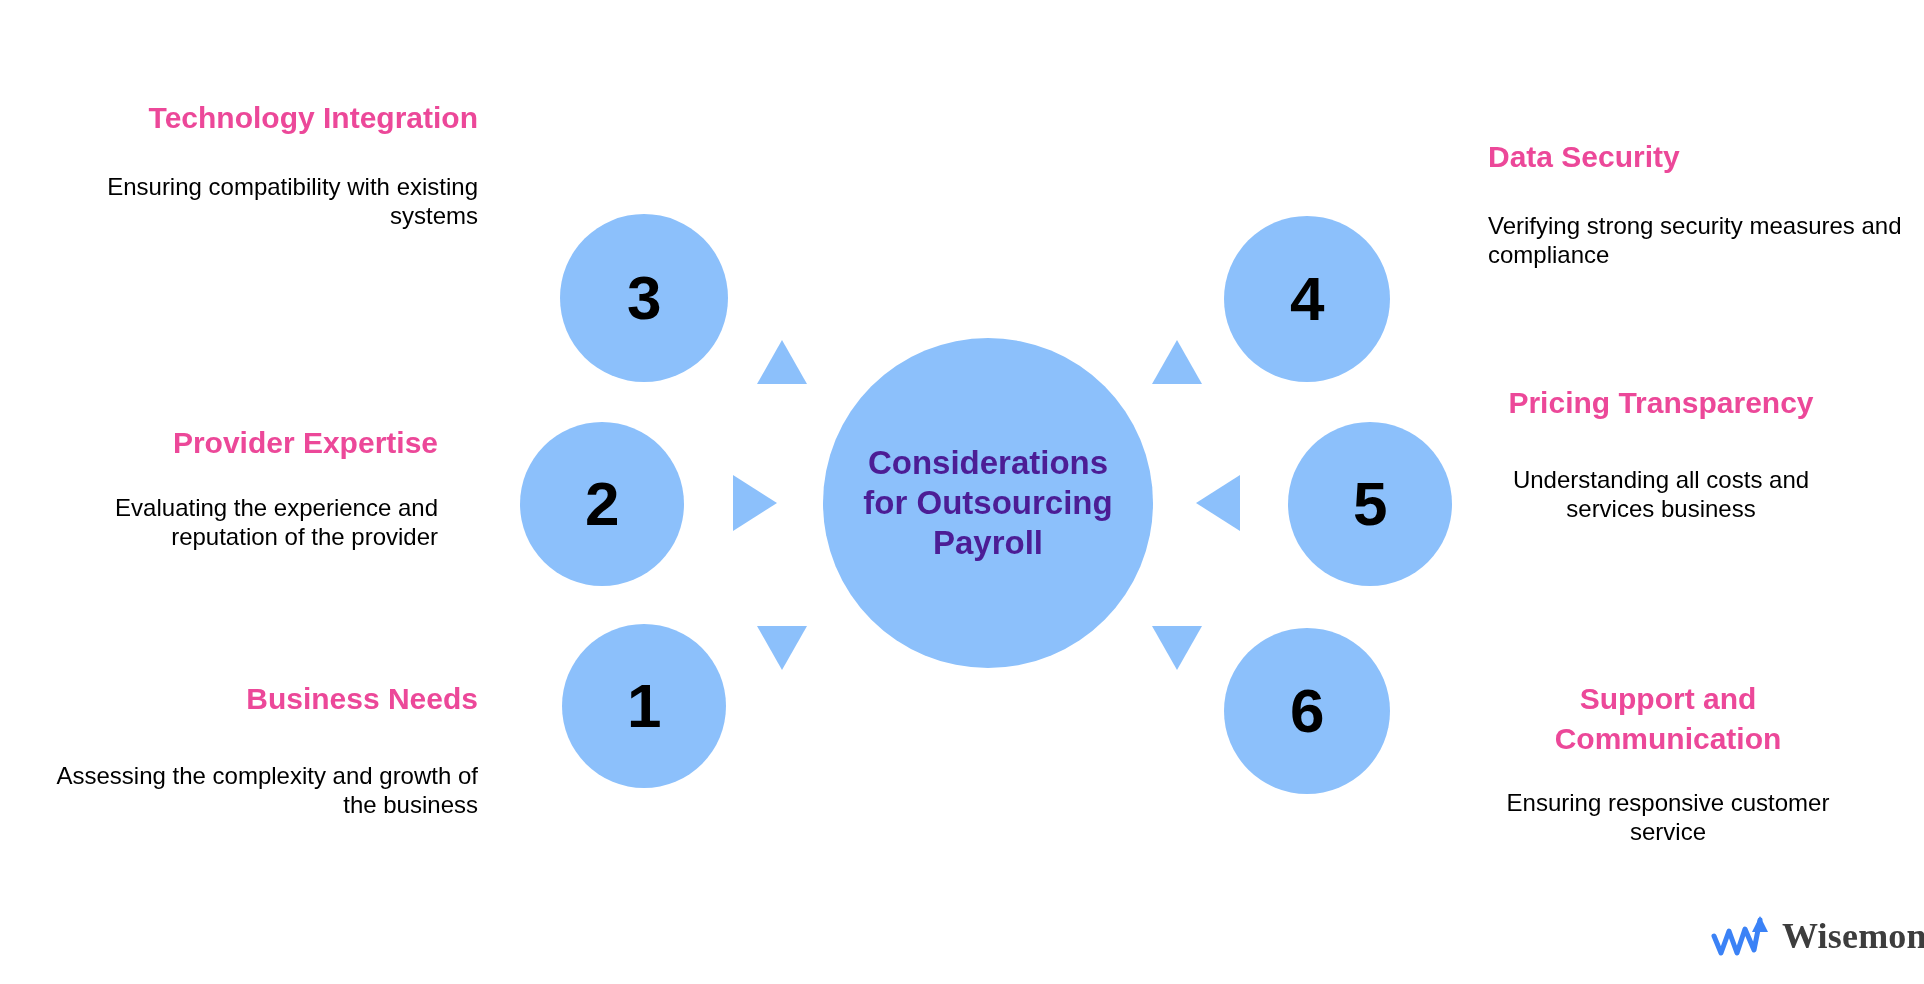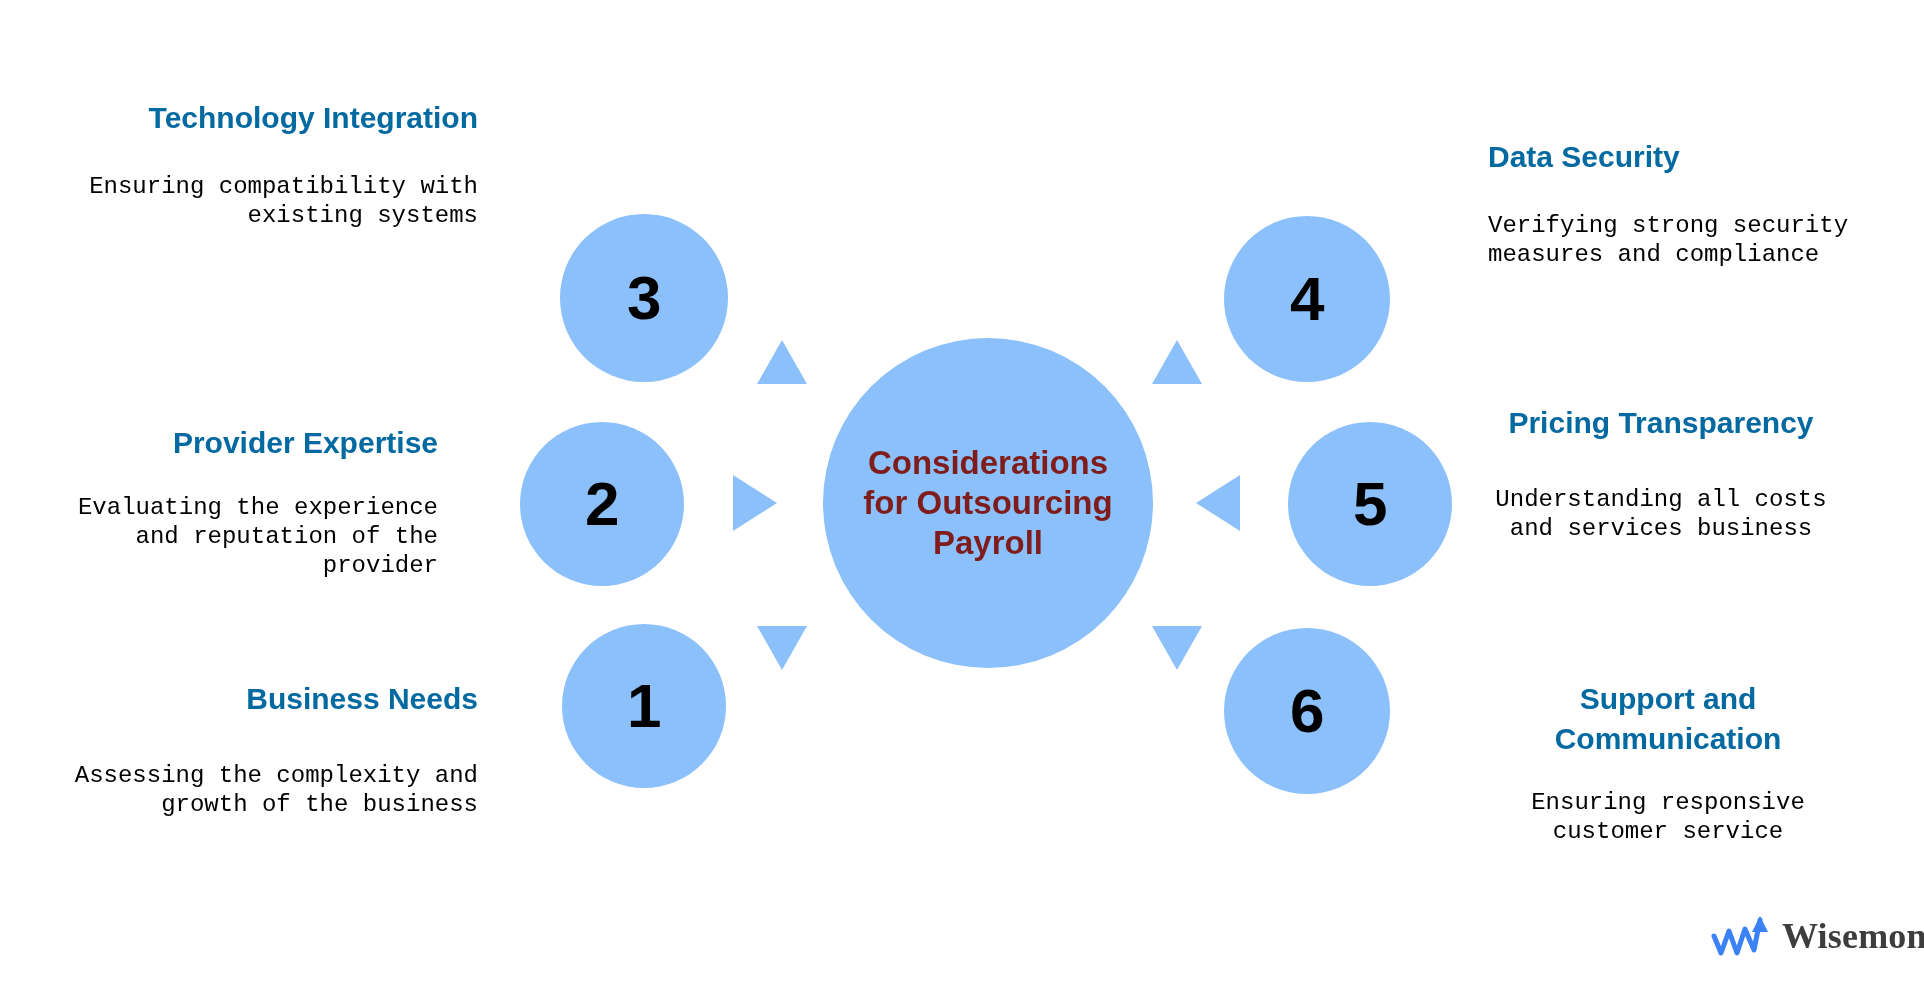--- a/index.html
+++ b/index.html
@@ -45,21 +45,21 @@
     height: 330px;
     border-radius: 50%;
     background: #8cc0fb;
     display: flex;
     align-items: center;
     justify-content: center;
   }
   .hub-label {
     font-size: 33px;
     font-weight: bold;
-    color: #7f1d1d;
+    color: #4c1d95;
     text-align: center;
     line-height: 1.22;
     width: 290px;
   }
 
   
   .tri {
     position: absolute;
     width: 0;
     height: 0;
@@ -86,31 +86,30 @@
   }
 
   
   .text-block {
     position: absolute;
     box-sizing: border-box;
   }
   .tb-title {
     font-size: 30px;
     font-weight: bold;
-    color: #0369a1;
+    color: #ec4899;
     line-height: 1.32;
     margin: 0;
   }
   .tb-desc {
     font-size: 24px;
     font-weight: normal;
     color: #000000;
     line-height: 1.22;
     margin: 0;
-    font-family: Liberation Mono, monospace;
   }
   .align-right { text-align: right; }
   .align-left  { text-align: left; margin-left: 20px;  }
   .align-center{ text-align: center;}
 
   .gap-a { height: 34px; }
   .gap-b { height: 30px; }
   .gap-c { height: 42px; }
 
   
@@ -155,21 +154,21 @@
     <div class="gap-c"></div>
     <p class="tb-desc">Assessing the complexity and growth of the business</p>
   </div>
 
   <div class="text-block align-left" style="left:1468px; top:137px; width:420px;">
     <p class="tb-title">Data Security</p>
     <div class="gap-a"></div>
     <p class="tb-desc">Verifying strong security measures and compliance</p>
   </div>
 
-  <div class="text-block align-center" style="left:1468px; top:383px; width:386px;margin-top:20px;">
+  <div class="text-block align-center" style="left:1468px; top:383px; width:386px;">
     <p class="tb-title">Pricing Transparency</p>
     <div class="gap-c"></div>
     <p class="tb-desc">Understanding all costs and services business</p>
   </div>
 
   <div class="text-block align-left" style="left:1468px; top:679px; width:360px;text-align:center;">
     <p class="tb-title">Support and Communication</p>
     <div class="gap-b"></div>
     <p class="tb-desc">Ensuring responsive customer service</p>
   </div>

